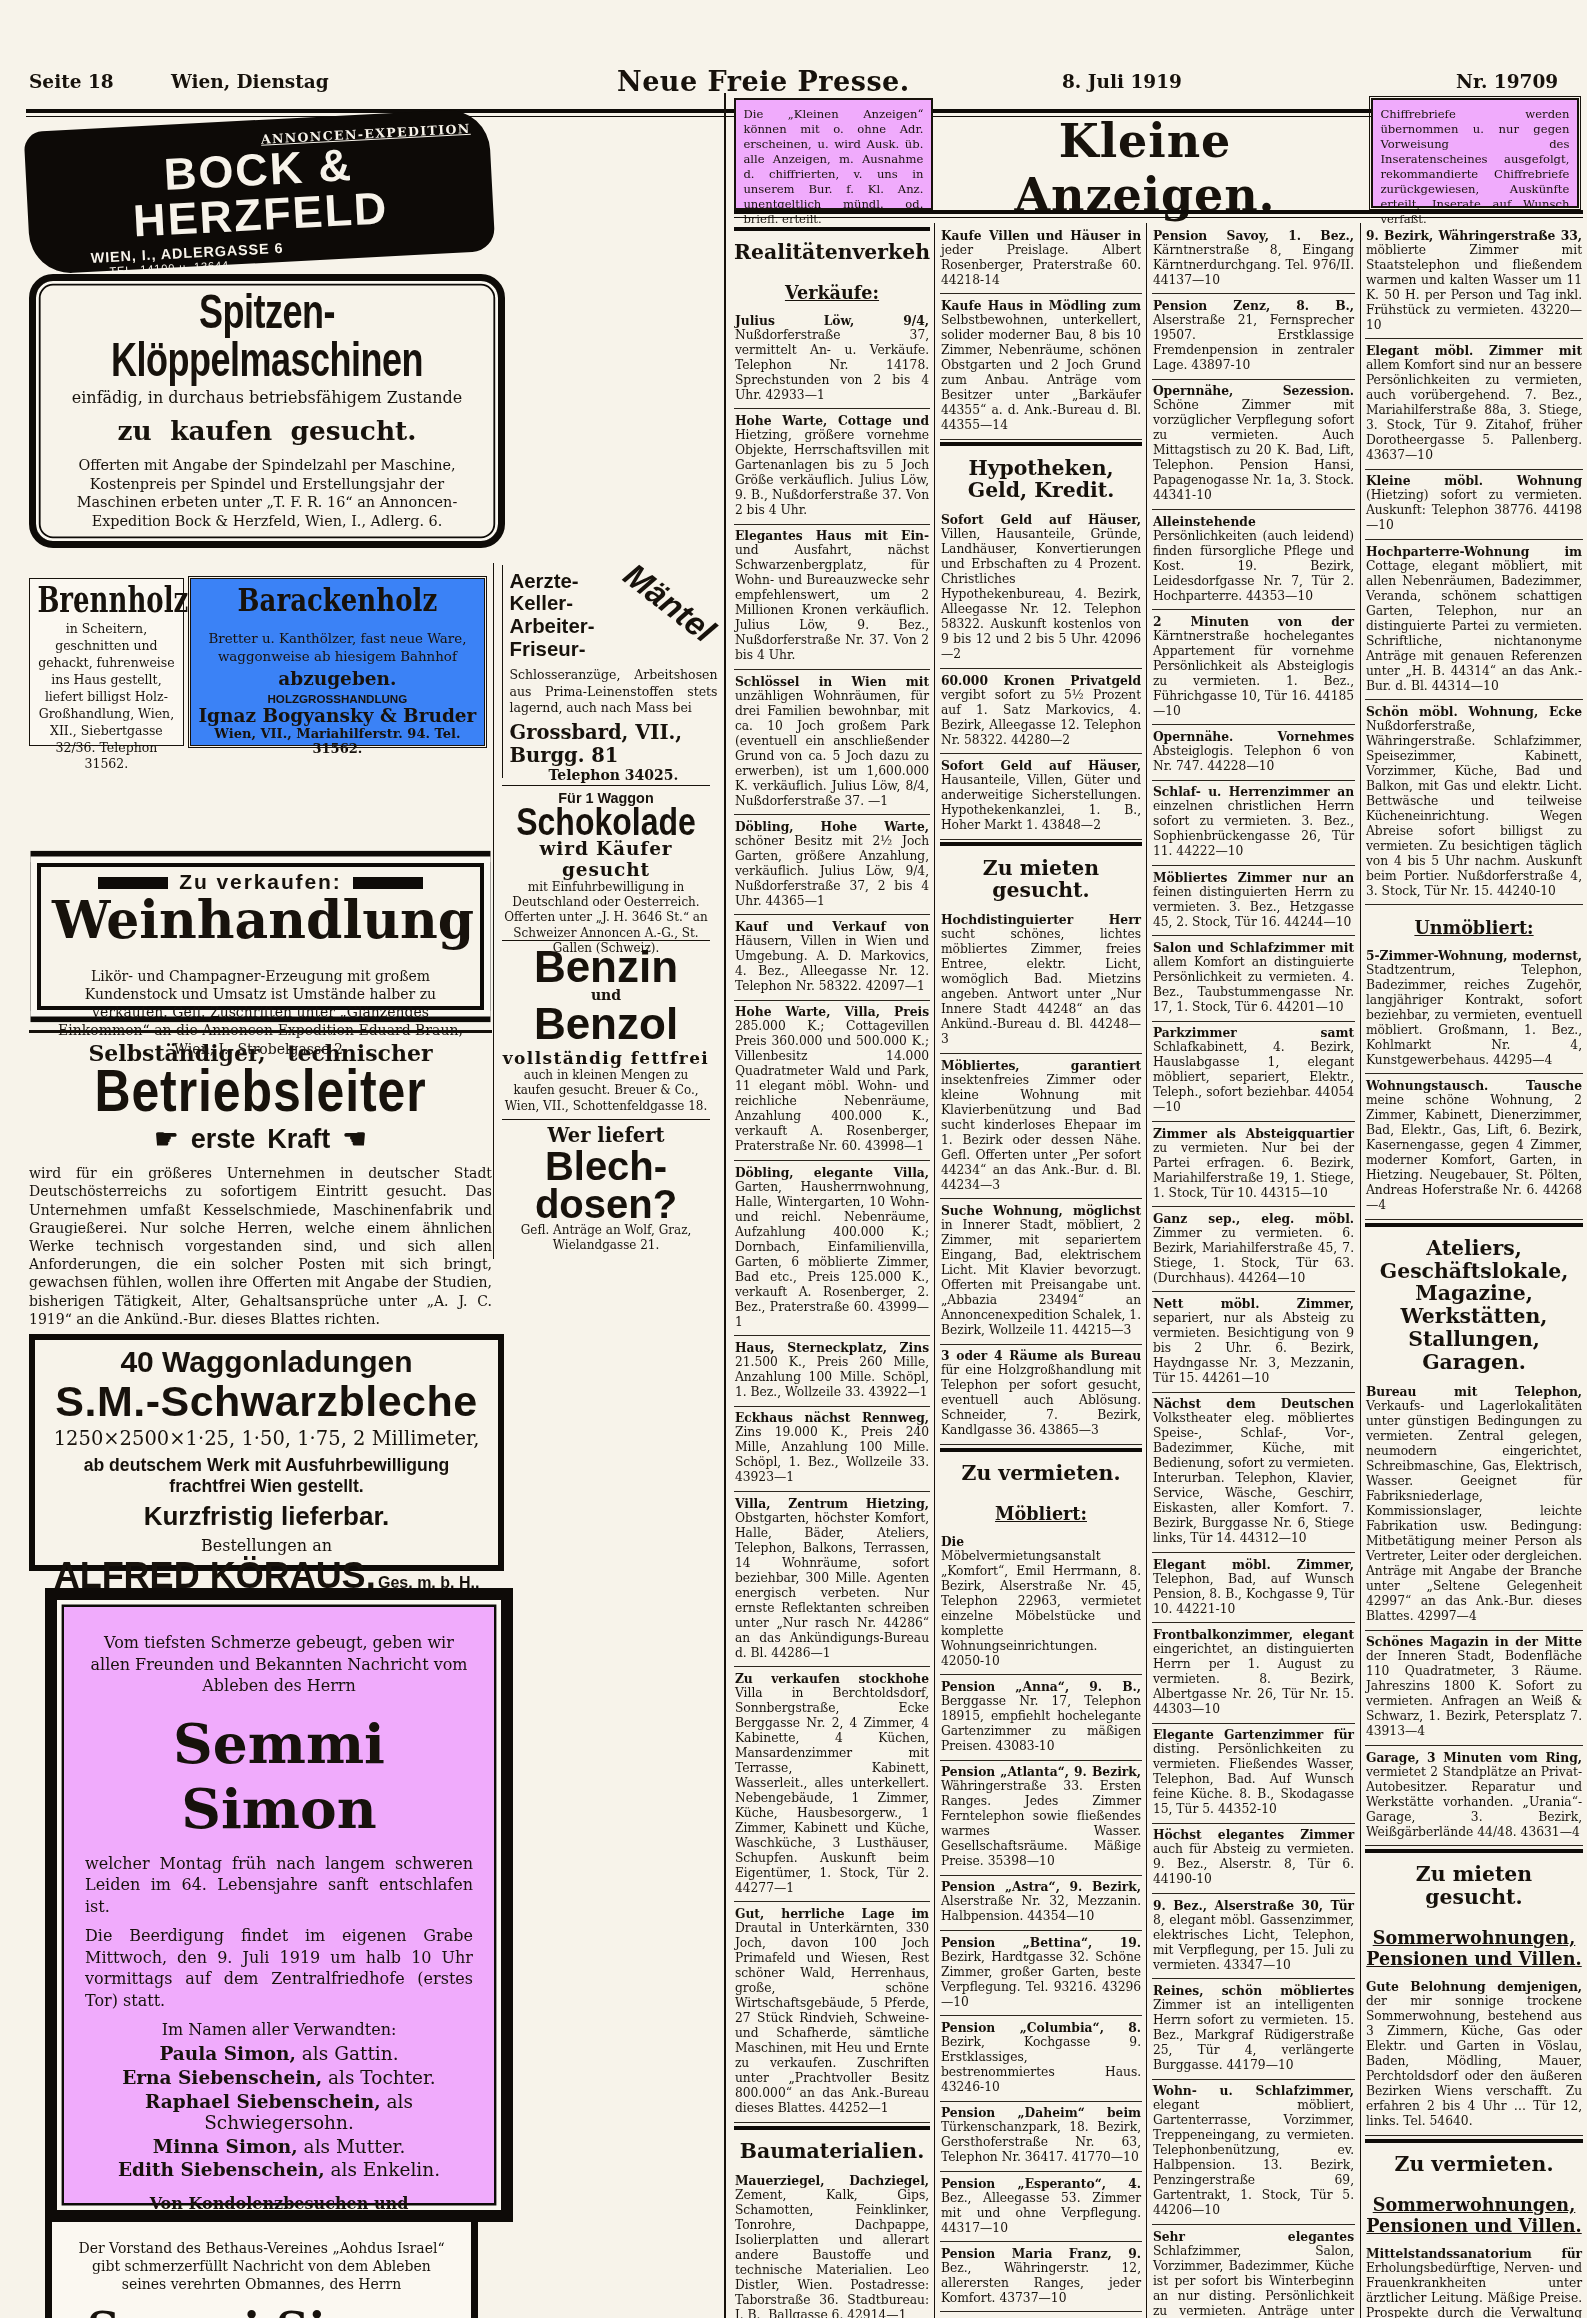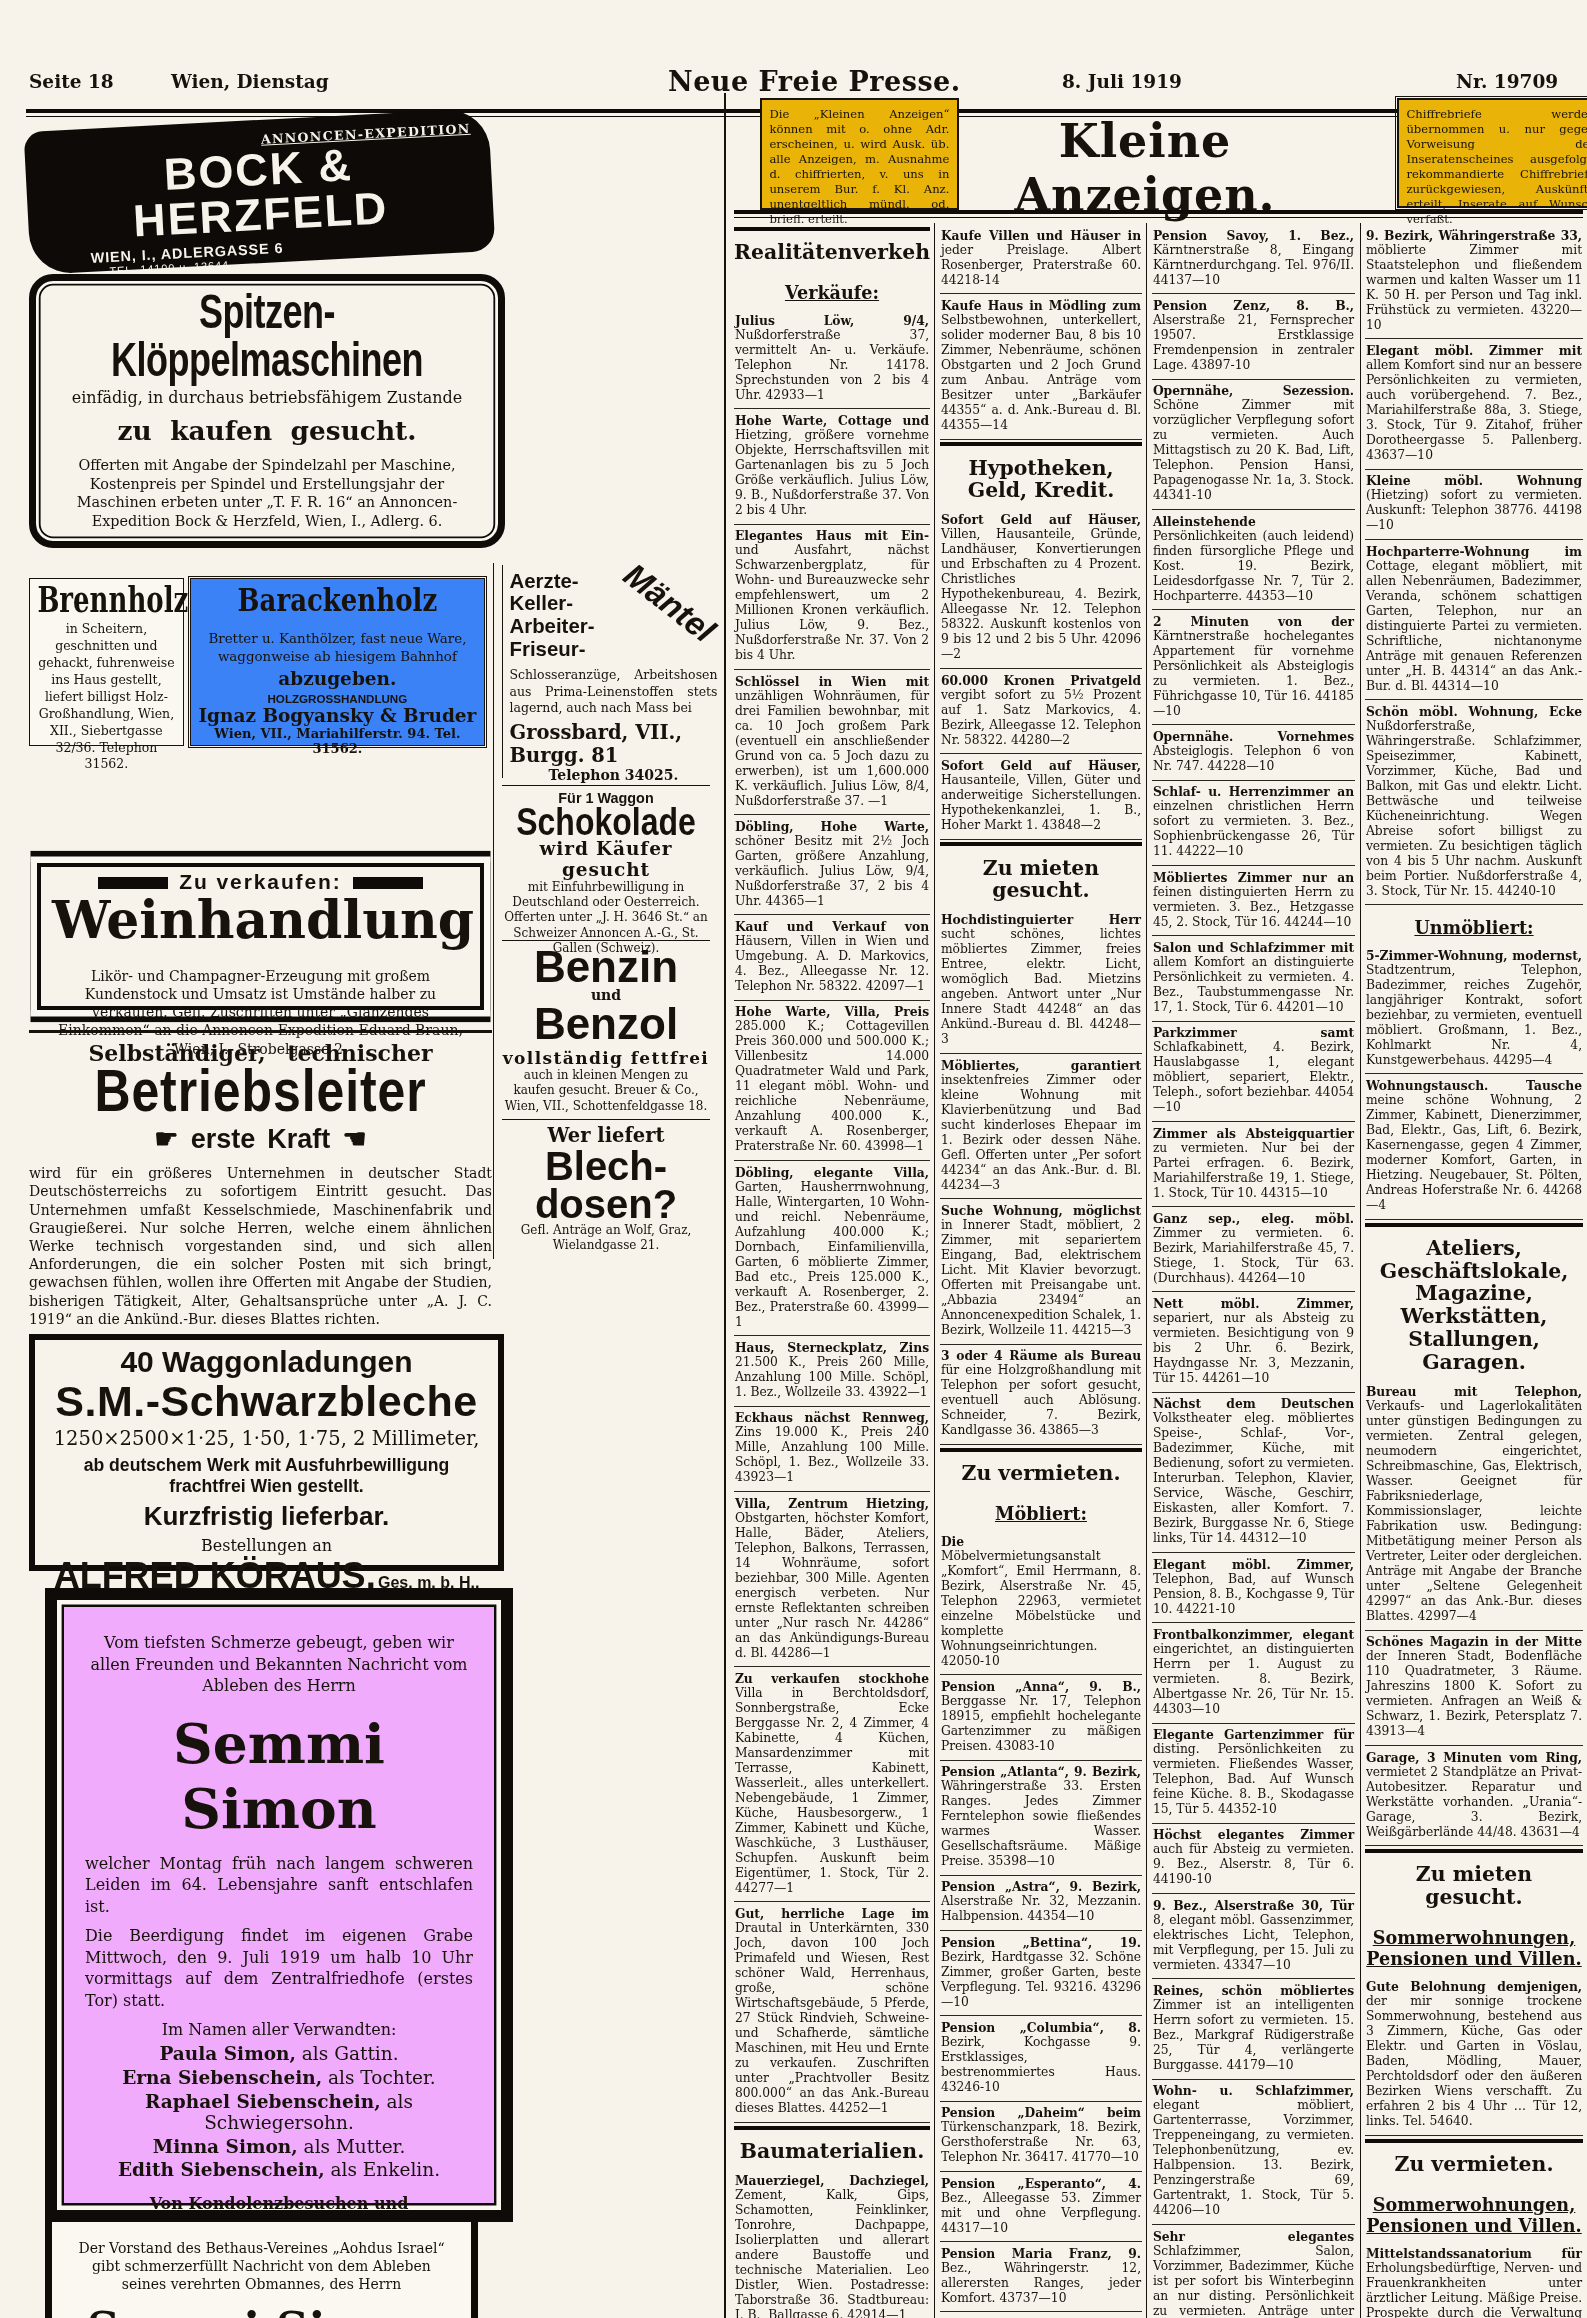--- a/index.html
+++ b/index.html
@@ -83,41 +83,41 @@
   .obit .in{font-size:16px;line-height:1.35;}
   .obit .nm{font-size:55px;font-weight:bold;margin:14px 0 12px;}
   .obit .bd{font-size:16px;line-height:1.35;margin-top:7.4px;}
   .obit .mo{font-size:18.5px;margin-top:2.8px;}
   .obit .mo .mn{font-weight:bold;}
   .obit2{border:7.4px solid #0e0b08;background:#fbf8f1;padding:16.7px 23px 9.3px;}
   .obit2 .in{font-size:14px;line-height:1.3;}
   .obit2 .nm{font-size:45px;font-weight:bold;margin:8.3px 0 6.5px;}
 
   
-  .ka-box{border:2.8px solid #17120c;padding:6.5px 7.4px;font-size:11.6px;line-height:1.3;background:#eab308;margin-left:26px;}
+  .ka-box{border:2.8px solid #17120c;padding:6.5px 7.4px;font-size:11.6px;line-height:1.3;background:#f0abfc;}
   .ka-box2{border:2.3px solid #17120c;outline:1.9px solid #17120c;outline-offset:1.9px;}
   .ka-title{font-size:46px;font-weight:bold;letter-spacing:0.9px;}
   .vr{background:#17120c;}
   .col{font-size:12.3px;line-height:1.22;overflow:hidden;}
   .ci{margin:0;}
   .t-ad{padding:3.7px 0.9px 5.6px;border-bottom:0.9px solid #2b251d;text-align:justify;}
   .t-ad::first-line{font-weight:bold;}
   .t-sec{font-size:20.4px;font-weight:bold;text-align:center;line-height:1.12;
          border-top:4.2px solid #0e0b08;margin-top:2.8px;padding:10.2px 0 6.5px;}
   .t-sub{font-size:17.6px;font-weight:bold;text-align:center;text-decoration:underline;padding:3.7px 0 5.6px;margin-top:8px;}
 </style>
 </head>
 <body>
 
 <div class="page">
 
   <div class="abs mast" style="left:0;top:66px;width:1588px;height:37px;">
     <span class="m-sm" style="left:29px;top:4.6px;">Seite 18</span>
     <span class="m-sm" style="left:171px;top:4.6px;">Wien, Dienstag</span>
-    <span class="m-paper" style="left:668px;top:0;">Neue Freie Presse.</span>
+    <span class="m-paper" style="left:617px;top:0;">Neue Freie Presse.</span>
     <span class="m-sm" style="left:1062px;top:4.6px;">8. Juli 1919</span>
     <span class="m-sm" style="left:1456px;top:4.6px;">Nr. 19709</span>
   </div>
   <div class="abs rule-double" style="left:25.5px;top:109px;width:1537px;"></div>
 
   <div class="abs bock" style="left:27px;top:120px;width:428px;height:117px;">
     <div class="k">ANNONCEN-EXPEDITION</div>
     <div class="n sans">BOCK &amp; HERZFELD</div>
     <div class="a sans">WIEN, I., ADLERGASSE 6</div>
     <div class="t sans">TEL. 14100 u. 13644</div>

